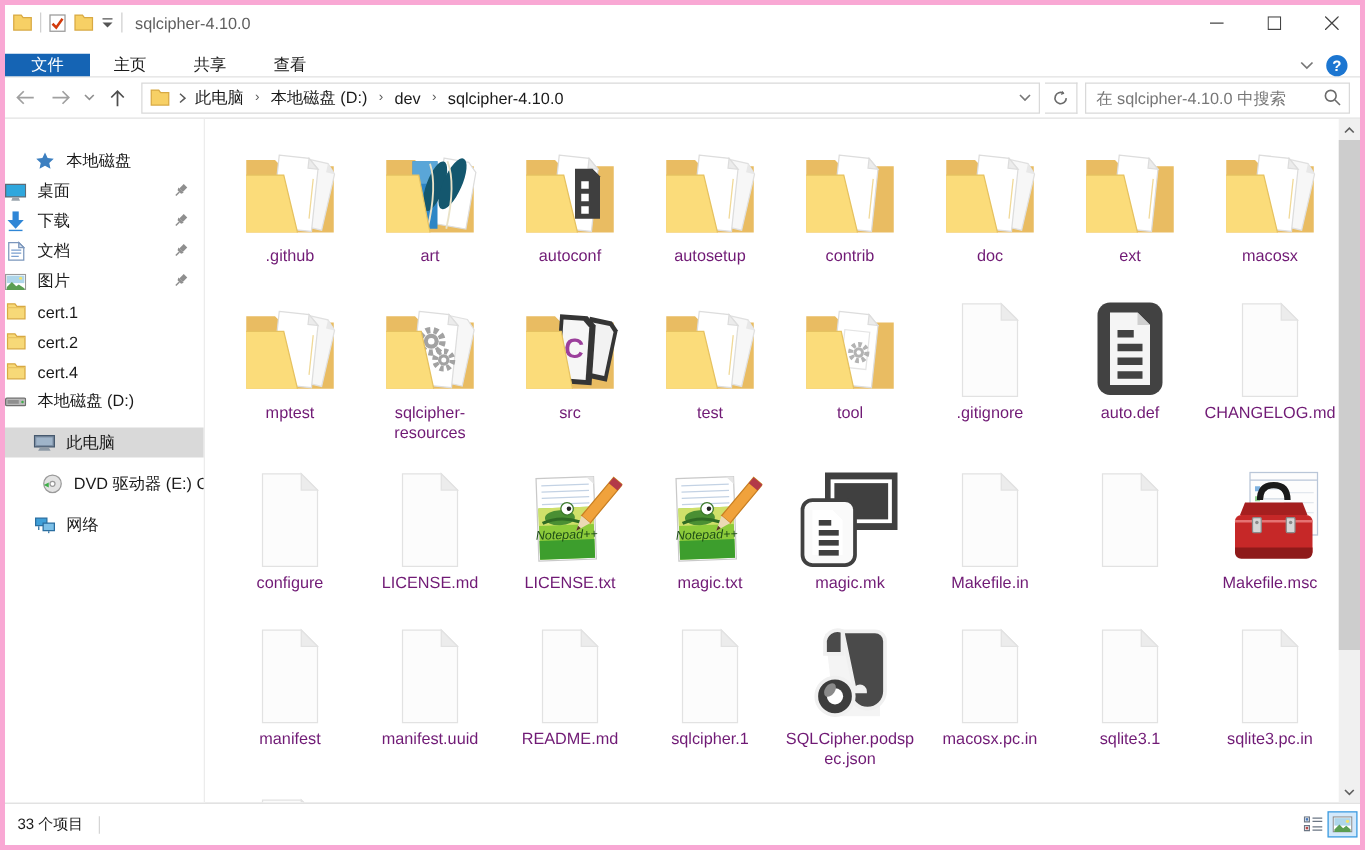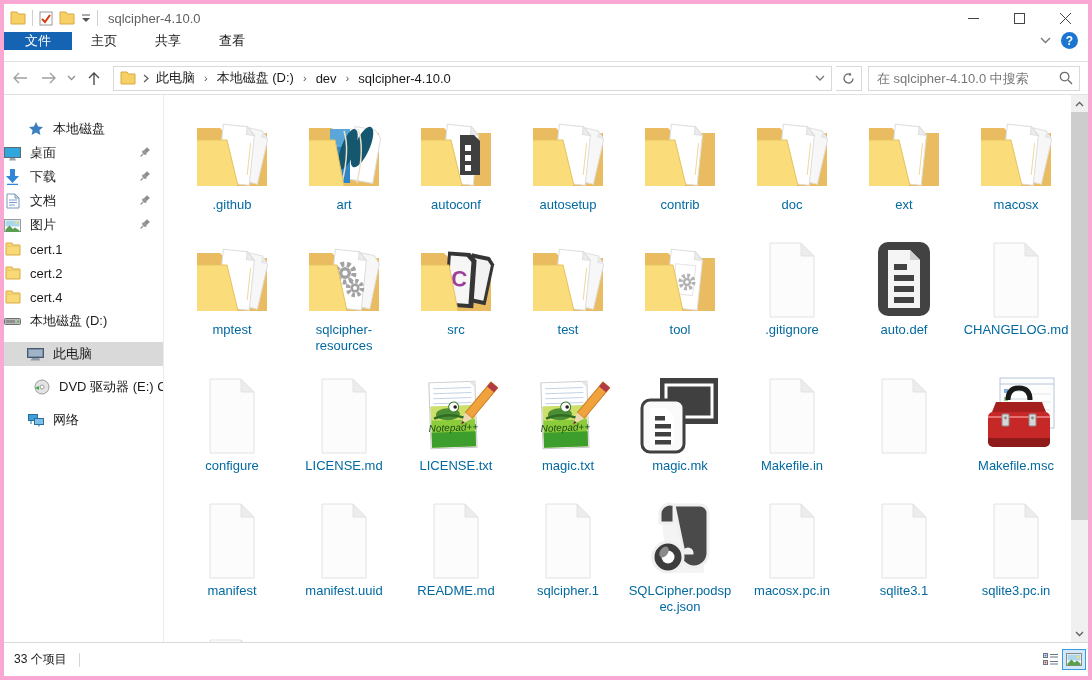--- a/index.html
+++ b/index.html
@@ -13,21 +13,21 @@
   .qat{ display:flex; align-items:center; gap:6px; padding-left:6px; }
   .qat .sep{ width:1px; height:16px; background:#d0d0d0; }
   .qat svg{ display:block; }
   .qat-chevron{ color:#555; }
   .title-text{ font-size:13px; color:#5f5f5f; margin-left:4px; }
   .wincontrols{ margin-left:auto; display:flex; height:28px; }
   .wbtn{ width:46px; height:28px; display:flex; align-items:center; justify-content:center; color:#444; }
   .wbtn svg{ display:block; }
 
   
-  .tabsrow{ height:30px; display:flex; align-items:flex-start; border-bottom:1px solid #e1e1e1; flex:none; }
+  .tabsrow{ height:30px; display:flex; align-items:flex-end; border-bottom:1px solid #e1e1e1; flex:none; }
   .tab{ display:flex; align-items:center; padding:0 19px; font-size:13px; color:#1a1a1a; }
   .tab-file{ background:#1564b4; color:#fff; padding:0 21px; }
   .tabsrow-right{ margin-left:auto; display:flex; align-items:center; gap:10px; padding-right:10px; }
   .helpbtn{ width:17px; height:17px; border-radius:50%; background:#1c76d1; color:#fff;
             font-size:12px; font-weight:bold; display:flex; align-items:center; justify-content:center; }
   .ribbon-collapse{ color:#777; }
 
   
   .addrrow{ height:33px; display:flex; align-items:center; padding:0 8px 0 2px; gap:2px;
             border-bottom:1px solid #e1e1e1; flex:none; }
@@ -63,21 +63,21 @@
   .sitem.selected{ background:#d9d9d9; }
   .sitem .sicon{ width:17px; height:16px; margin-right:9px; flex:none; display:flex; align-items:center; justify-content:center; }
   .sitem .slabel{ overflow:hidden; text-overflow:clip; }
   .pin{ position:absolute; right:12px; top:5px; }
 
   .content{ position:absolute; left:160px; right:17px; top:0; bottom:0; overflow:hidden;
             padding:16px 0 0 12px; }
   .grid{ display:grid; grid-template-columns:repeat(8,112px); }
   .tile{ min-height:125px; padding-bottom:18px; display:flex; flex-direction:column; align-items:center; }
   .tile .icbox{ height:84px; width:84px; display:flex; align-items:flex-end; justify-content:center; }
-  .tile .fname{ margin-top:2px; font-size:13px; line-height:16px; color:#0369a1; text-align:center;
+  .tile .fname{ margin-top:2px; font-size:13px; line-height:16px; color:#701a75; text-align:center;
                 max-width:108px; overflow-wrap:anywhere; word-break:break-word; }
 
   
   .vscroll{ position:absolute; right:0; top:0; bottom:0; width:17px; background:#f0f0f0; }
   .vbtn{ position:absolute; left:0; width:17px; height:17px; display:flex; align-items:center;
          justify-content:center; color:#5f5f5f; }
   .vbtn.top{ top:0; } .vbtn.bottom{ bottom:0; }
   .vthumb{ position:absolute; left:0; top:17px; width:17px; height:408px; background:#cdcdcd; }
 
   

